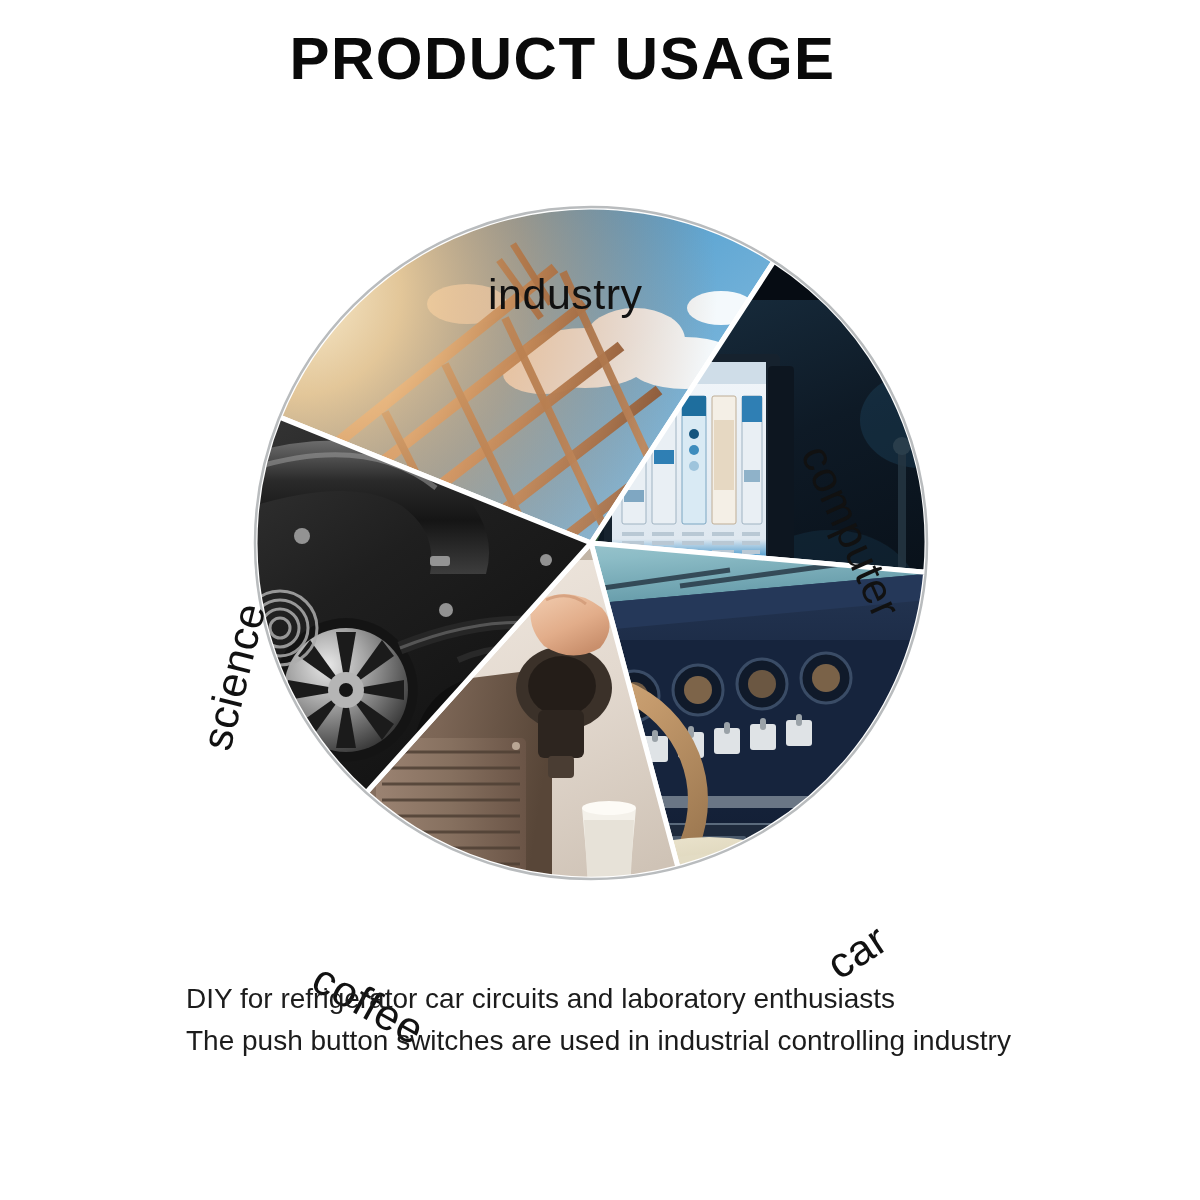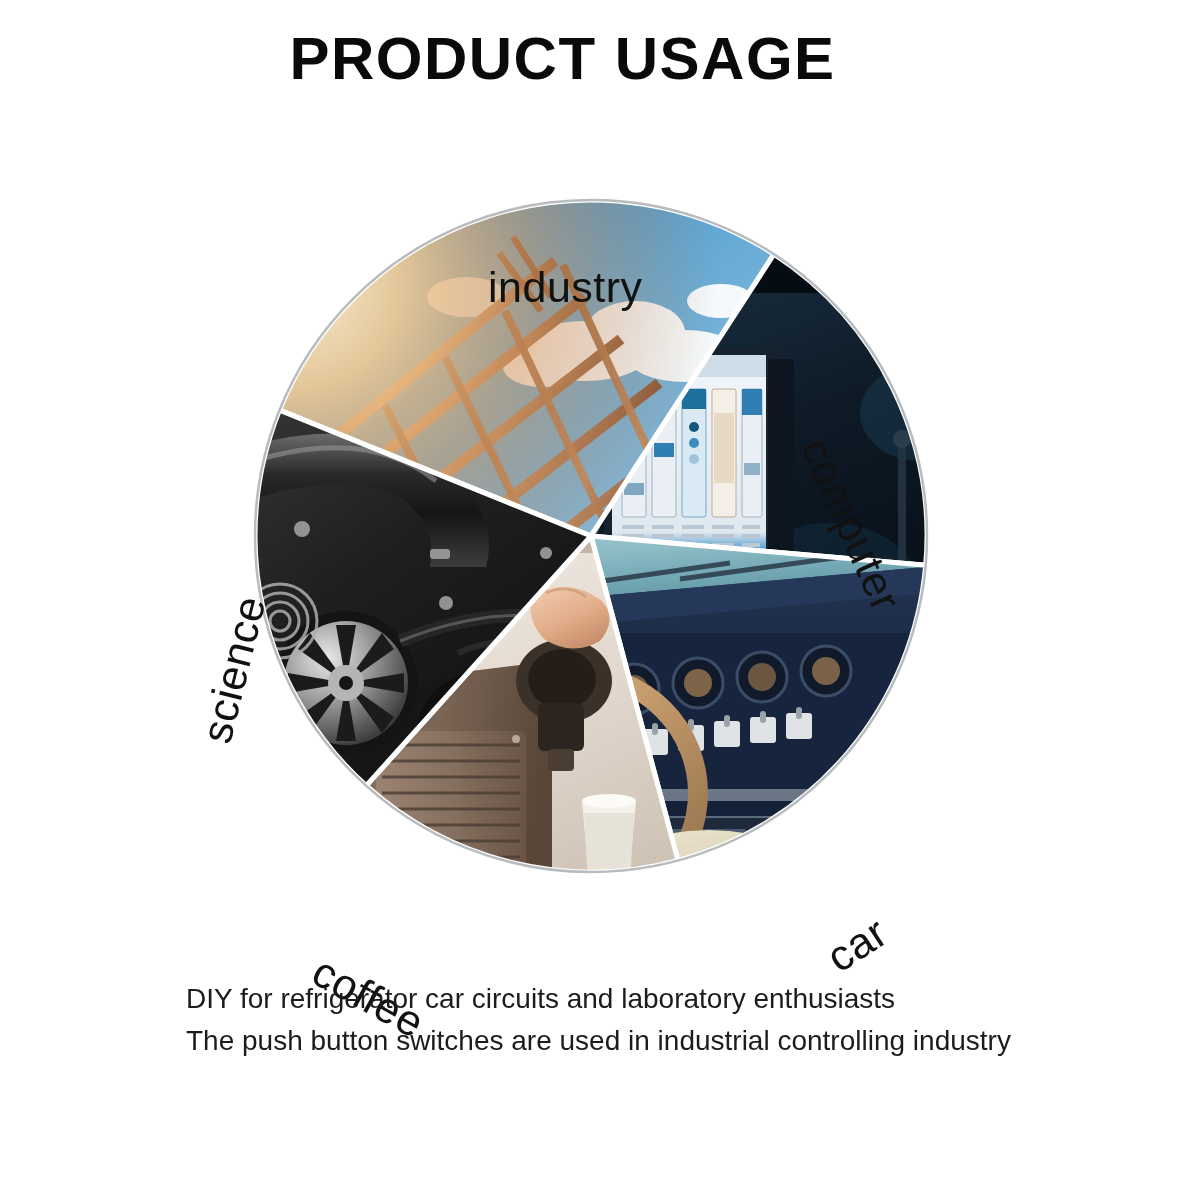--- a/index.html
+++ b/index.html
@@ -29,21 +29,21 @@
     letter-spacing: 1.5px;
     color: #0a0a0a;
     line-height: 1.1;
     white-space: nowrap;
   }
 
   
   #pie-region {
     position: absolute;
     left: 0;
-    top: 113px;
+    top: 120px;
     width: 1200px;
     height: 820px;
     text-decoration: underline;
   }
   #pie-svg {
     position: absolute;
     left: 0;
     top: 0;
     width: 1200px;
     height: 820px;

